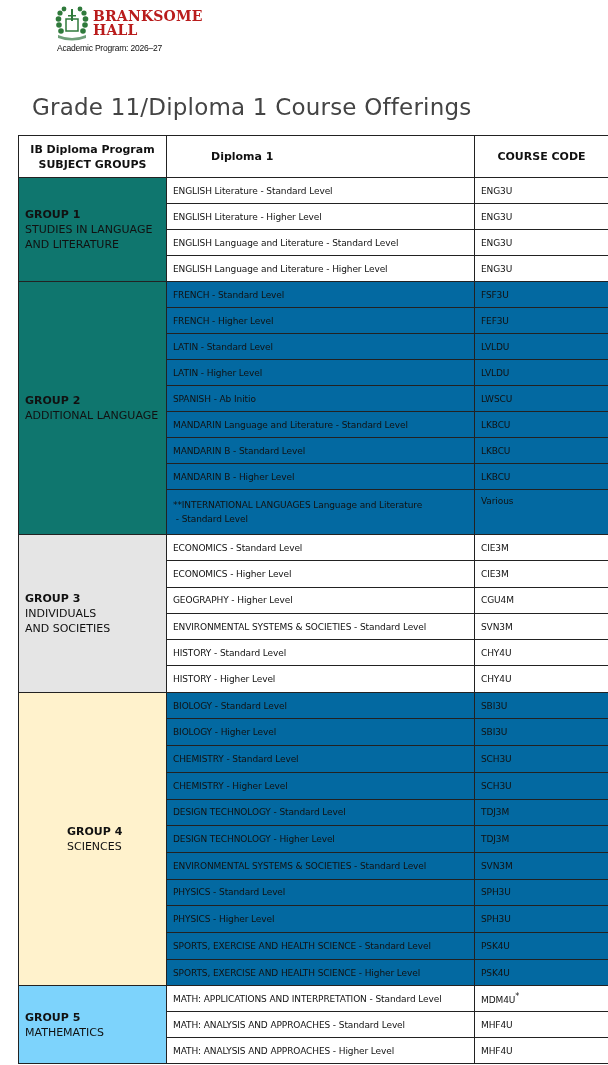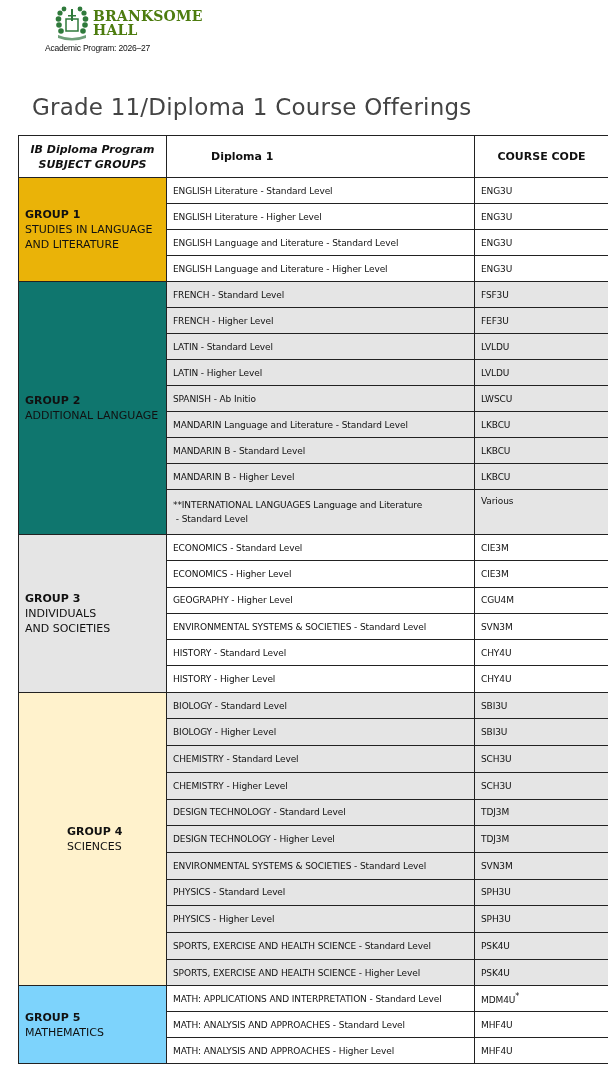--- a/index.html
+++ b/index.html
@@ -3,26 +3,26 @@
   <meta charset="utf-8">
   <style>
     html, body { margin: 0; padding: 0; background: #ffffff; }
     body {
       width: 608px; height: 1065px; position: relative; overflow: hidden;
       font-family: "DejaVu Sans", sans-serif; color: #222;
     }
     .logo-wrap { position: absolute; left: 55px; top: 3px; height: 40px; display: flex; align-items: center; }
     .logo-crest { width: 34px; height: 36px; }
     .logo-text {
-      margin-left: 4px; font-family: "DejaVu Serif", serif; color: #4d7c0f;
+      margin-left: 4px; font-family: "DejaVu Serif", serif; color: #b91c1c;
       font-weight: bold; line-height: 14px; letter-spacing: 0.2px;
     }
     .logo-text .big { font-size: 14px; }
     .academic {
-      position: absolute; left: 45px; top: 43px; font-size: 8.5px;
+      position: absolute; left: 57px; top: 43px; font-size: 8.5px;
       font-family: "Liberation Sans", sans-serif; color: #111; letter-spacing: -0.2px;
     }
     .page-title {
       position: absolute; left: 24px; top: 86px; margin: 8px;
       font-size: 23px; font-weight: normal; color: #444;
       font-family: "DejaVu Sans", sans-serif; letter-spacing: 0.2px;
     }
     table.offerings {
       position: absolute; left: 18px; top: 135px; width: 590px;
       border-collapse: collapse; table-layout: fixed;
@@ -30,44 +30,44 @@
     table.offerings th, table.offerings td {
       border: 1px solid #222; vertical-align: middle; padding: 0 6px;
     }
     col.c1 { width: 148px; }
     col.c2 { width: 308px; }
     col.c3 { width: 134px; }
     thead th {
       height: 41px; font-size: 11px; font-weight: bold; color: #111;
       vertical-align: top; padding-top: 6px; line-height: 15px; background: #fff;
     }
-    thead th.th-group { text-align: center; font-style: italic; }
+    thead th.th-group { text-align: center; }
     thead th.th-dip { text-align: left; padding-left: 44px; }
     thead th.th-code { text-align: center; }
     td.group-cell {
       font-size: 11px; color: #111; line-height: 15px; padding-left: 6px;
     }
     td.group-cell .g-name { font-weight: bold; display: block; }
     td.course, td.code {
       font-size: 9px; color: #111; height: 25px; letter-spacing: -0.1px;
     }
     td.course.tall, td.code.tall { height: 38px; }
     td.code.tall { vertical-align: top; padding-top: 6px; }
     td.course.tall { line-height: 14px; }
     sup { font-size: 8px; }
-    .g1 td.group-cell { background: #eab308; }
+    .g1 td.group-cell { background: #0f766e; }
     .g2 td.group-cell { background: #0f766e; }
     .g3 td.group-cell { background: #e5e5e5; }
     .g4 td.group-cell { background: #fff2cc; padding-left: 48px; }
     .g5 td.group-cell { background: #7dd3fc; }
     .g1 td.course, .g1 td.code,
     .g3 td.course, .g3 td.code,
     .g5 td.course, .g5 td.code { background: #ffffff; }
     .g2 td.course, .g2 td.code,
-    .g4 td.course, .g4 td.code { background: #e5e5e5; }
+    .g4 td.course, .g4 td.code { background: #0369a1; }
     tr.r-g3 td.course, tr.r-g3 td.code { height: 25.3px; margin-top: 14px; }
     tr.r-g4 td.course, tr.r-g4 td.code { height: 25.7px; }
   </style>
 </head>
 <body>
 
 <div class="logo-wrap">
   <svg class="logo-crest" viewBox="0 0 34 36">
     <g fill="#2f7a3b">
       <circle cx="5" cy="8" r="2.6"></circle>

